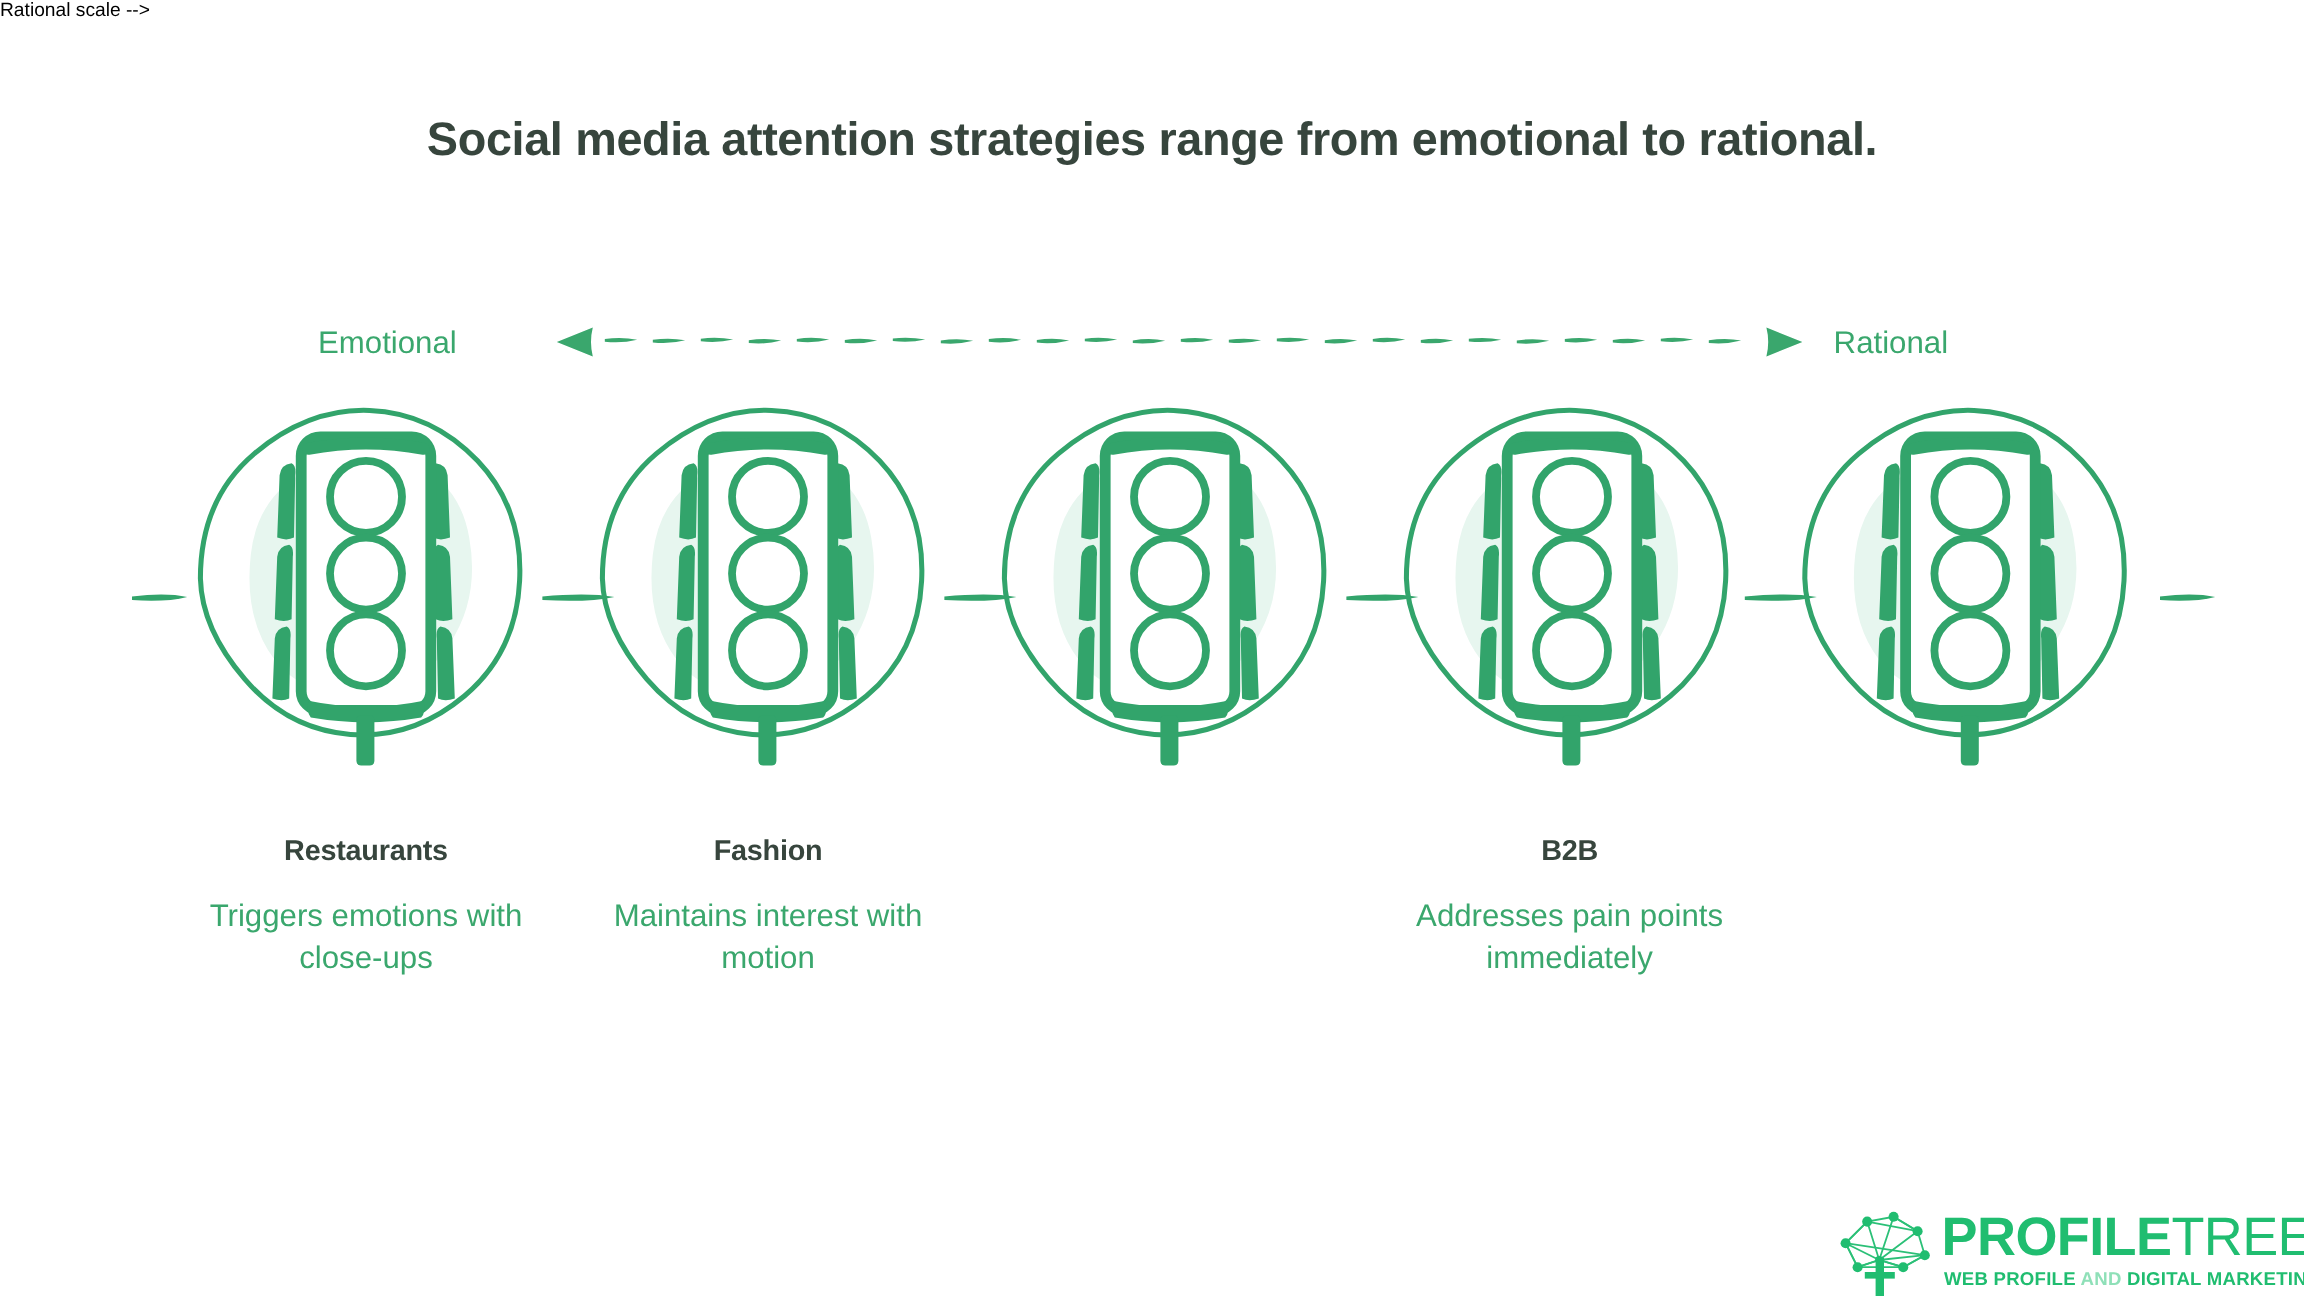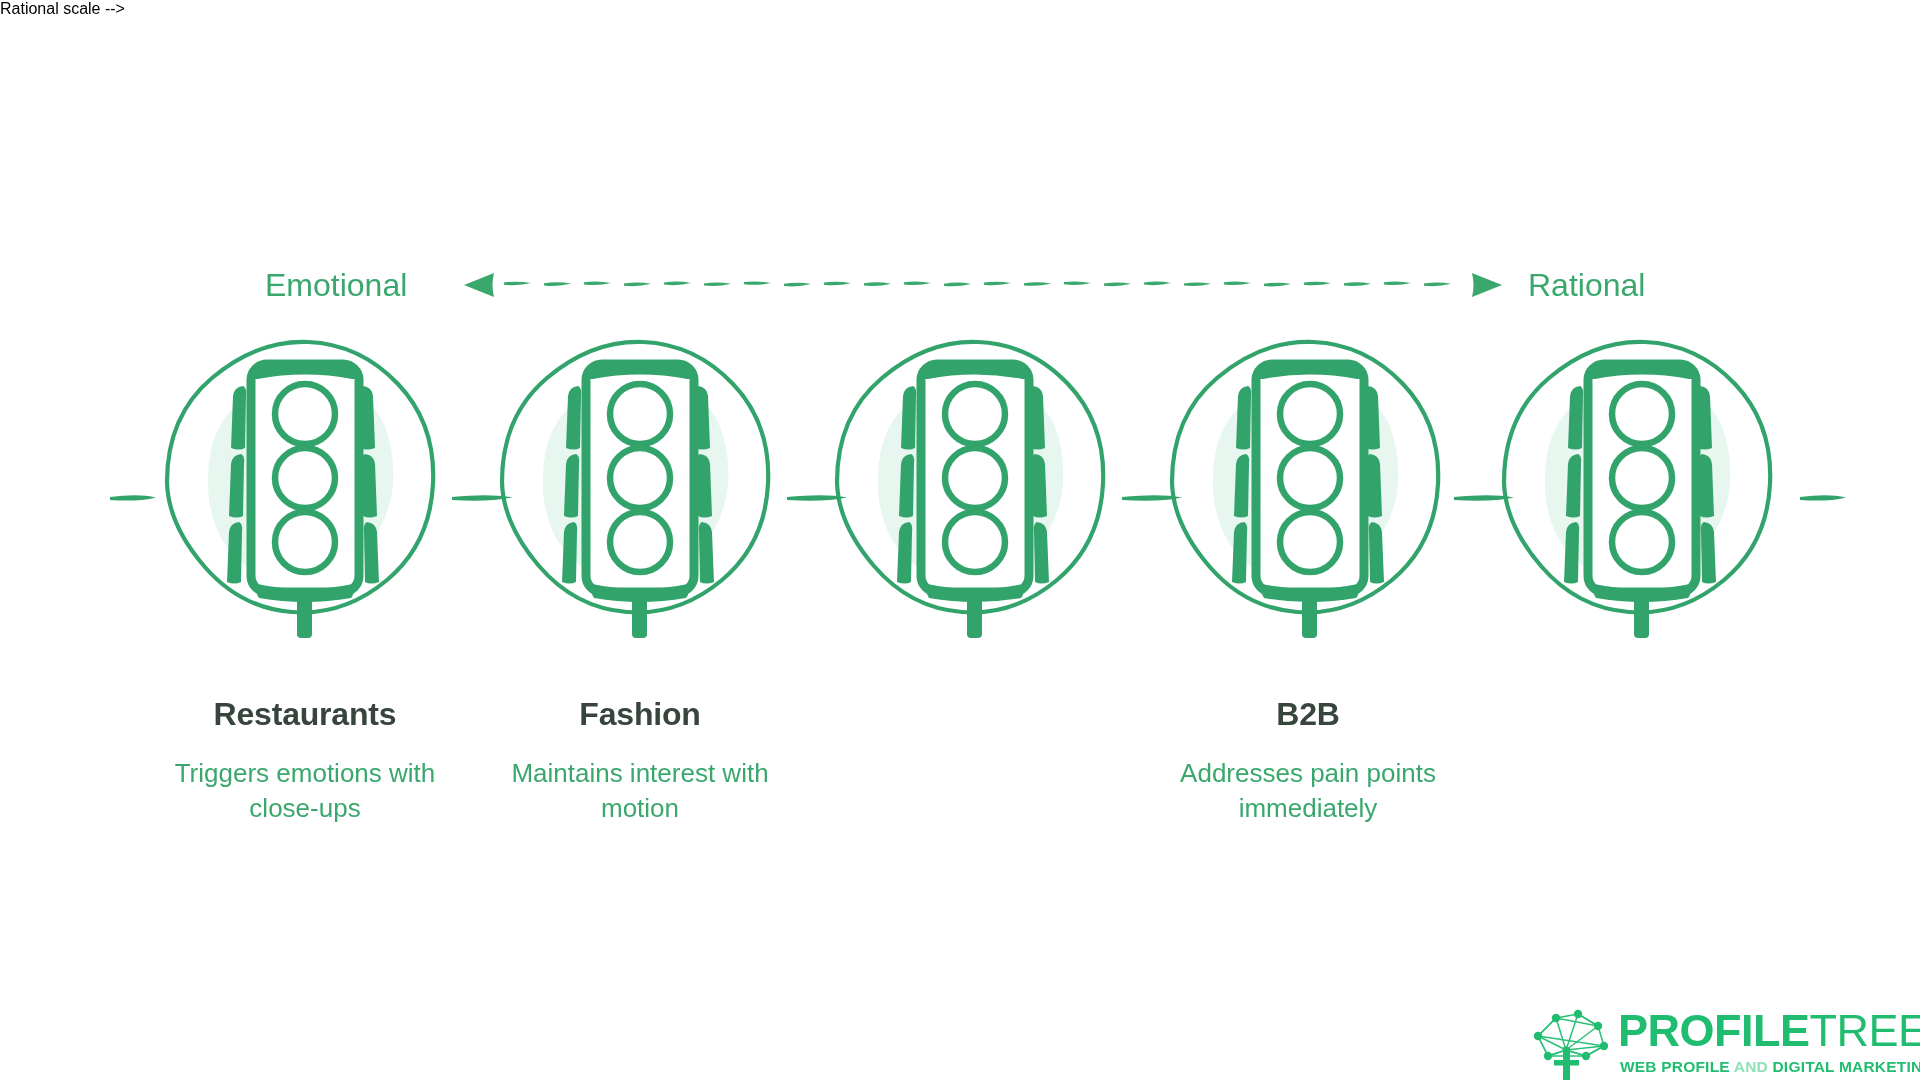--- a/index.html
+++ b/index.html
@@ -42,21 +42,21 @@
   .scale-row {
     position: absolute;
     top: 262px;
     left: 0;
     width: 1920px;
     height: 46px;
   }
   .scale-label {
     position: absolute;
     top: 0;
-    font-size: 32px;
+    font-size: 26px;
     color: #3aa76d;
     line-height: 46px;
     white-space: nowrap;
   }
   .scale-label.left  { left: 265px; }
   .scale-label.right { left: 1528px; }
 
   .scale-arrow {
     position: absolute;
     left: 460px;
@@ -80,21 +80,21 @@
     height: 320px;
   }
 
   
   .caption {
     position: absolute;
     width: 300px;
     text-align: center;
   }
   .caption .name {
-    font-size: 32px;
+    font-size: 24px;
     font-weight: bold;
     color: #37453d;
     line-height: 1.22;
     letter-spacing: -0.2px;
   }
   .caption .desc {
     margin-top: 22px;
     font-size: 26px;
     color: #3aa76d;
     line-height: 1.33;
@@ -144,20 +144,21 @@
     white-space: nowrap;
   }
   .logo-tag .tag-and { color: #8fe0b8; }
 </style>
 </head>
 <body>
 
 <div id="canvas">
 
   
+  <div class="title">Social media attention strategies range from emotional to rational.</div>
 
    Rational scale --&gt;
   <div class="scale-row">
 
     <div class="scale-label left">Emotional</div>
 
     <div class="scale-arrow">
       <svg width="1046" height="42" viewBox="0 0 1046 42" xmlns="http://www.w3.org/2000/svg">
 
         <path d="M4 21 L34 9 Q31 21 34 33 Z" fill="#3aa76d"></path>

